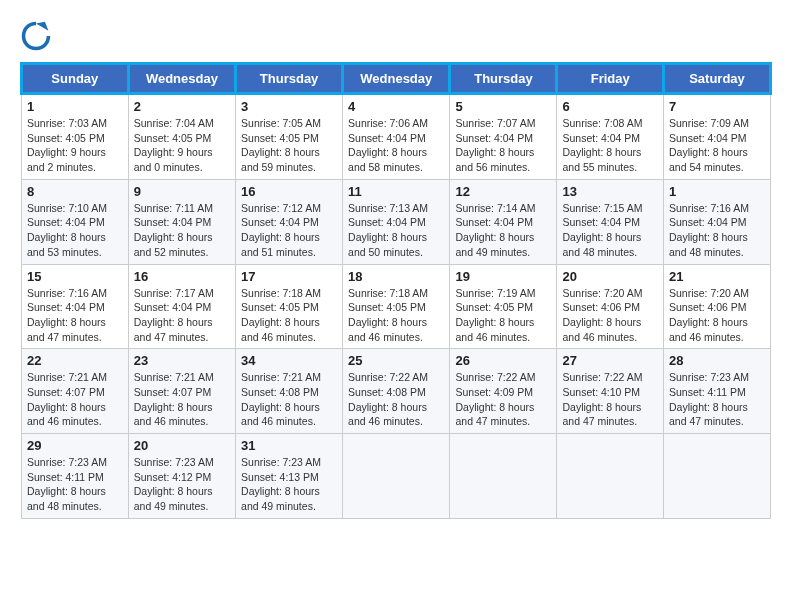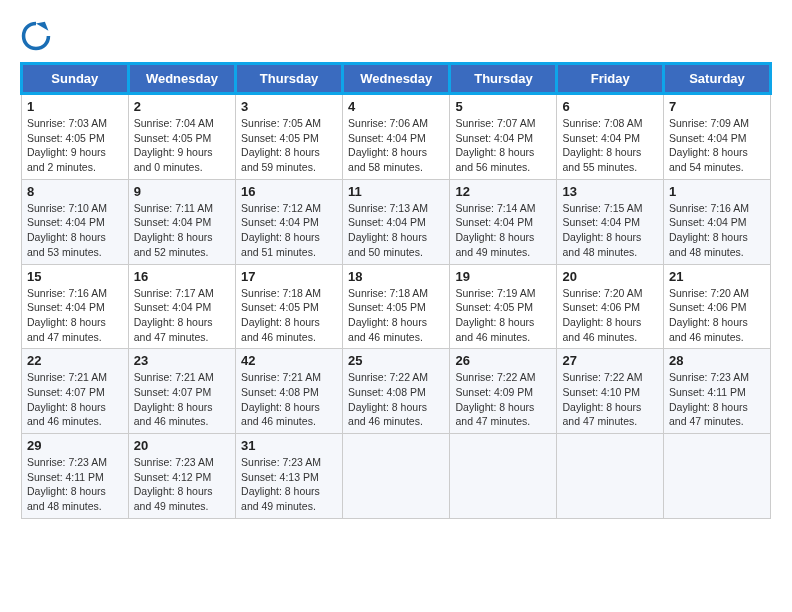--- a/index.html
+++ b/index.html
@@ -213,21 +213,21 @@
       <tr>
         <td>
           <span class="day-number">22</span>
 <div class="day-info">Sunrise: 7:21 AM<br>Sunset: 4:07 PM<br>Daylight: 8 hours and 46 minutes.</div>
         </td>
         <td>
           <span class="day-number">23</span>
 <div class="day-info">Sunrise: 7:21 AM<br>Sunset: 4:07 PM<br>Daylight: 8 hours and 46 minutes.</div>
         </td>
         <td>
-          <span class="day-number">42</span>
+          <span class="day-number">34</span>
 <div class="day-info">Sunrise: 7:21 AM<br>Sunset: 4:08 PM<br>Daylight: 8 hours and 46 minutes.</div>
         </td>
         <td>
           <span class="day-number">25</span>
 <div class="day-info">Sunrise: 7:22 AM<br>Sunset: 4:08 PM<br>Daylight: 8 hours and 46 minutes.</div>
         </td>
         <td>
           <span class="day-number">26</span>
 <div class="day-info">Sunrise: 7:22 AM<br>Sunset: 4:09 PM<br>Daylight: 8 hours and 47 minutes.</div>
         </td>

